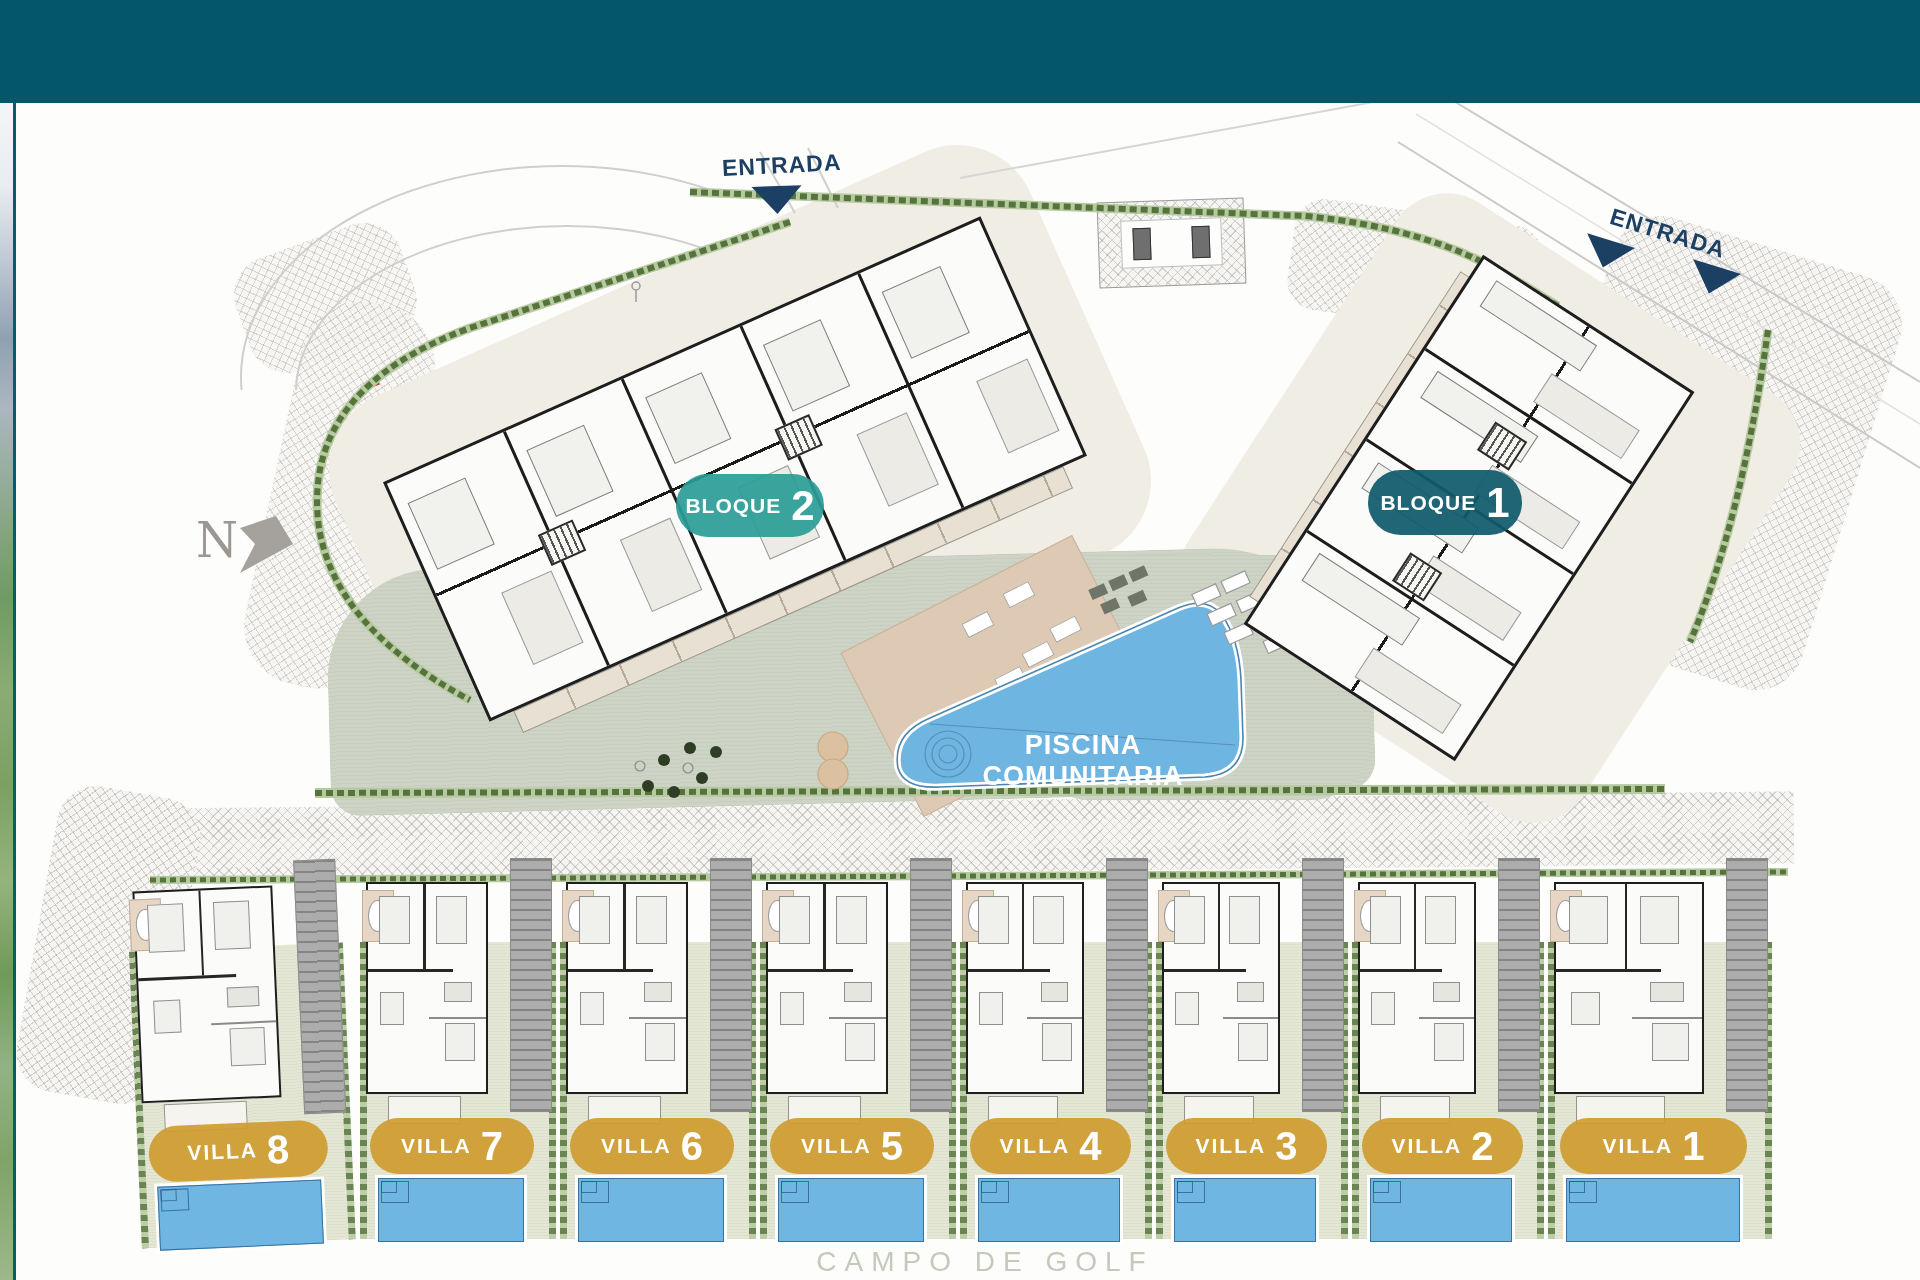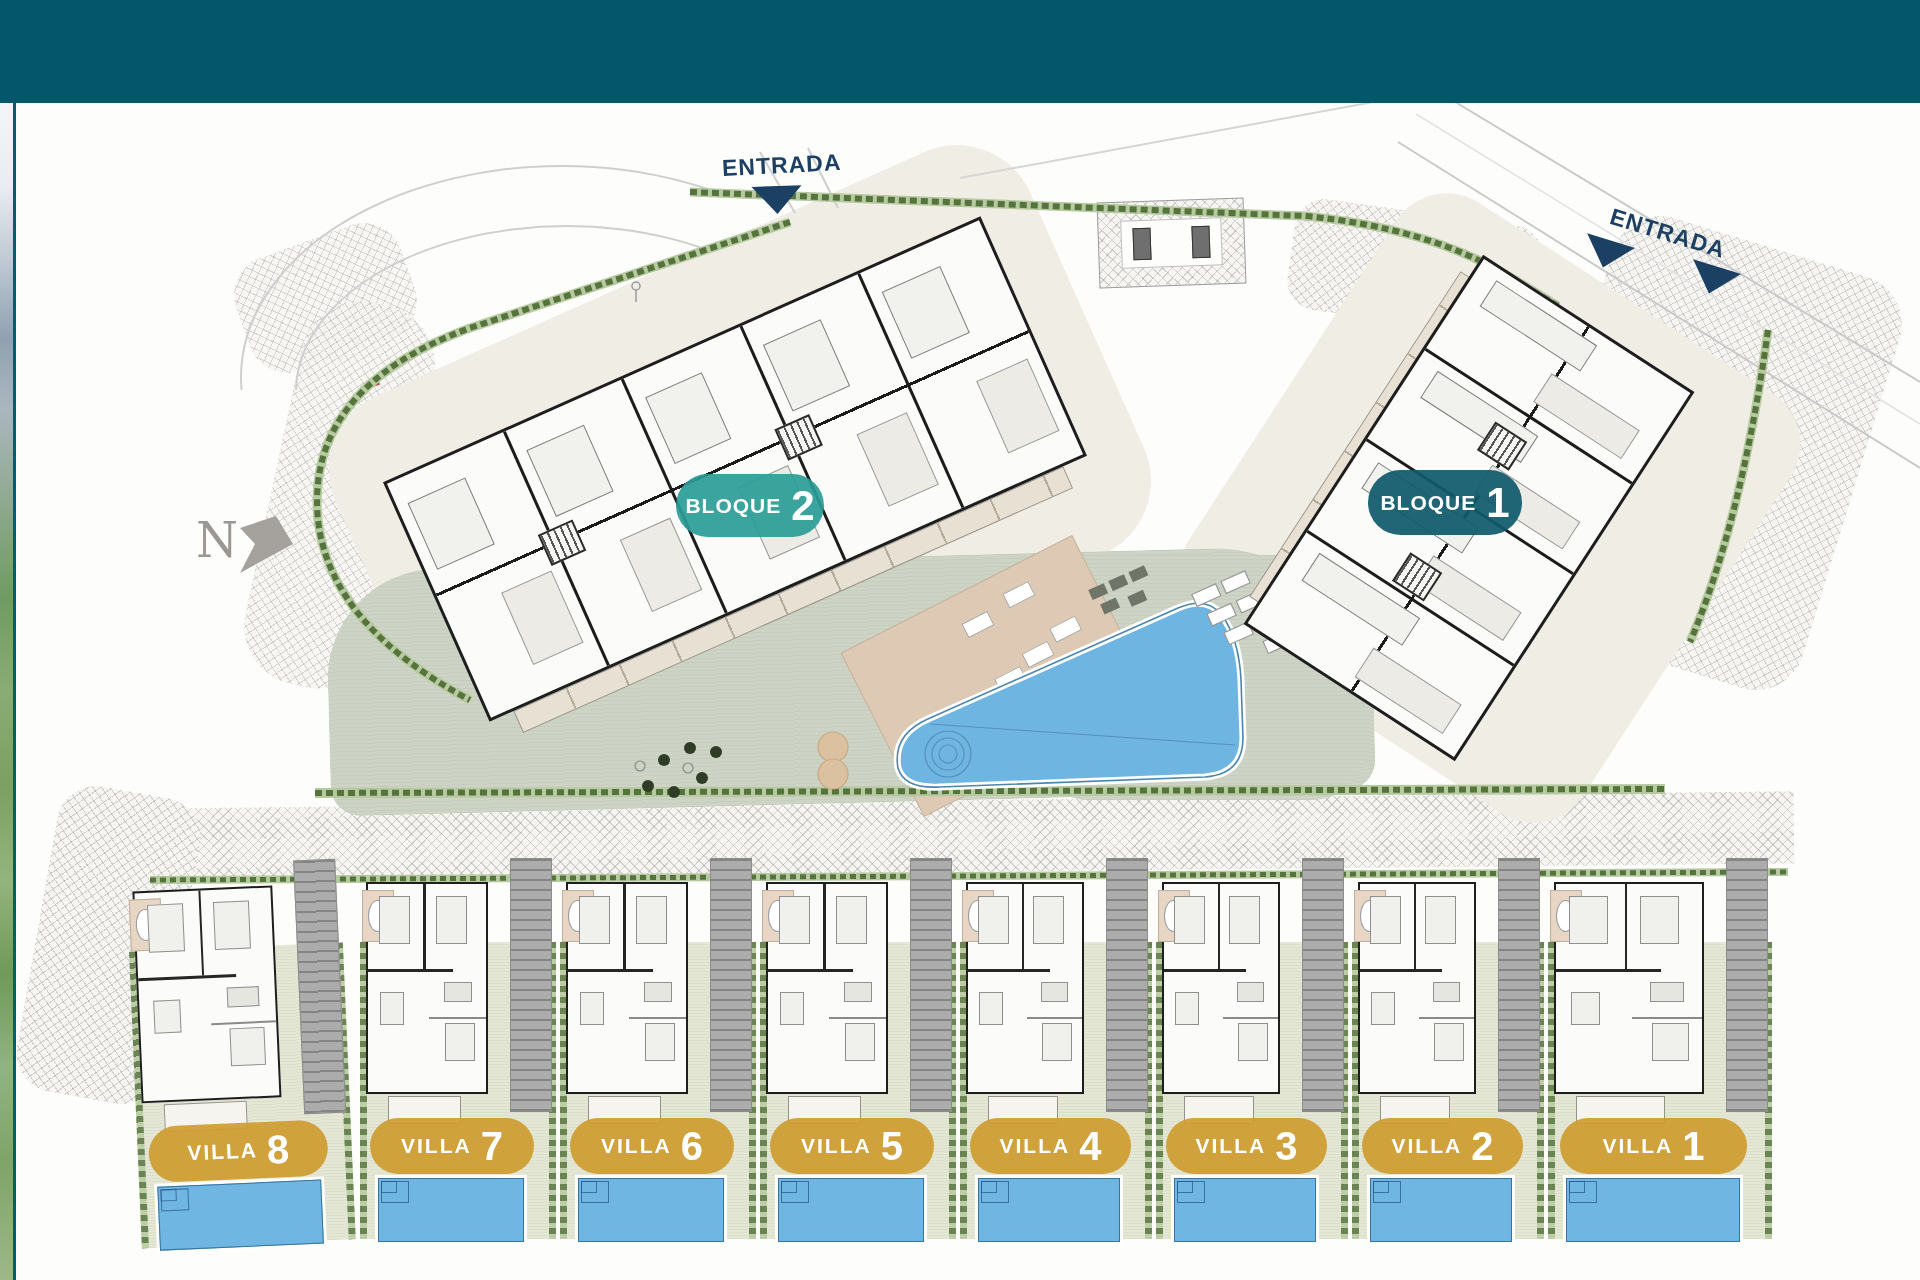--- a/index.html
+++ b/index.html
@@ -269,20 +269,21 @@
   <div class="abs tri-down" style="left:1582px;top:240px;transform:rotate(17deg);"></div>
   <div class="abs tri-down" style="left:1688px;top:266px;transform:rotate(17deg);"></div>
 
   <div class="abs" id="compass-n">
     <span>N</span>
   </div>
   <svg class="abs" style="left:240px;top:516px;z-index:30;" width="54" height="58" viewBox="0 0 54 58">
     <polygon points="0,12 36,0 53,28 0,57 15,28" fill="#A5A19D"></polygon>
   </svg>
 
+  <div class="abs" id="pool-label">PISCINA COMUNITARIA</div>
 
   <div class="abs" id="red-marker"></div>
 
   <div class="abs" id="villas">
       <div class="villa-cell" style="left: 140px; width: 218px; transform: rotate(-2.5deg); transform-origin: 100% 100%;">
         <div class="garden">
           <div class="hedge-v" style="left:0;"></div>
           <div class="hedge-v" style="right:0;"></div>
         </div>
         <div class="driveway" style="right:6px;"></div>
@@ -483,14 +484,15 @@
         </div>
         <div class="terrace" style="left:30px;top:218px;width:87px;height:26px;"></div>
         <div class="villa-pill" style="left:14px;width:187px;top:240px;">
           <span class="v-label">VILLA</span>
           <span class="v-num">1</span>
         </div>
         <div class="vpool" style="left:20px;right:34px;top:300px;height:62px;"></div>
       </div>
     </div>
 
+  <div class="abs" id="campo-label">CAMPO DE GOLF</div>
 
 </div>
 
 </body></html>

